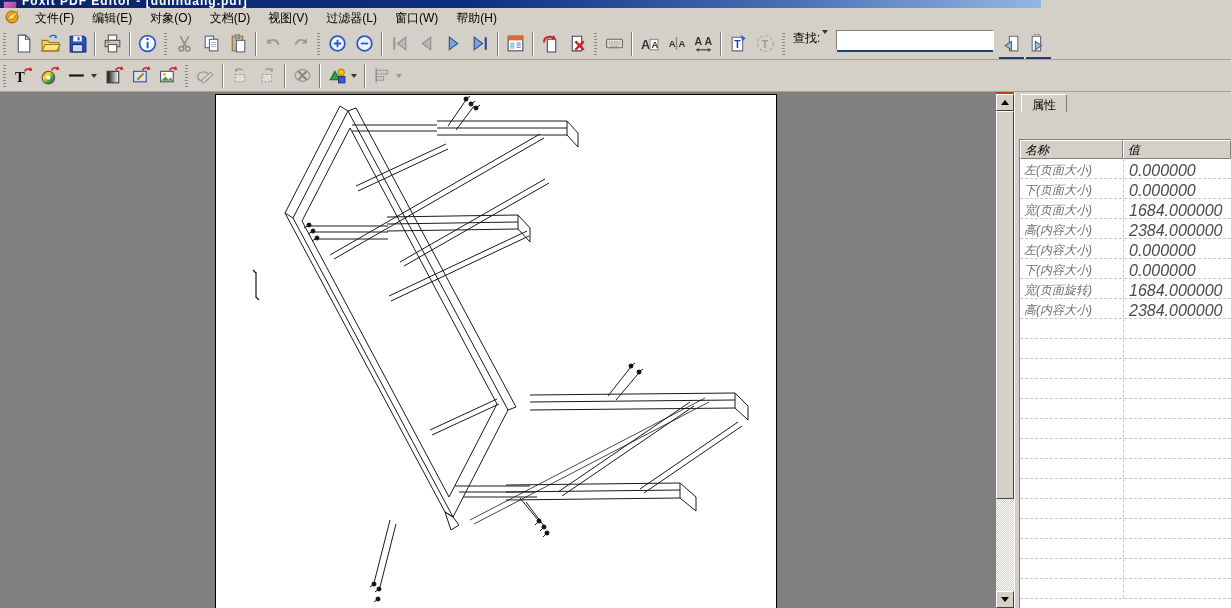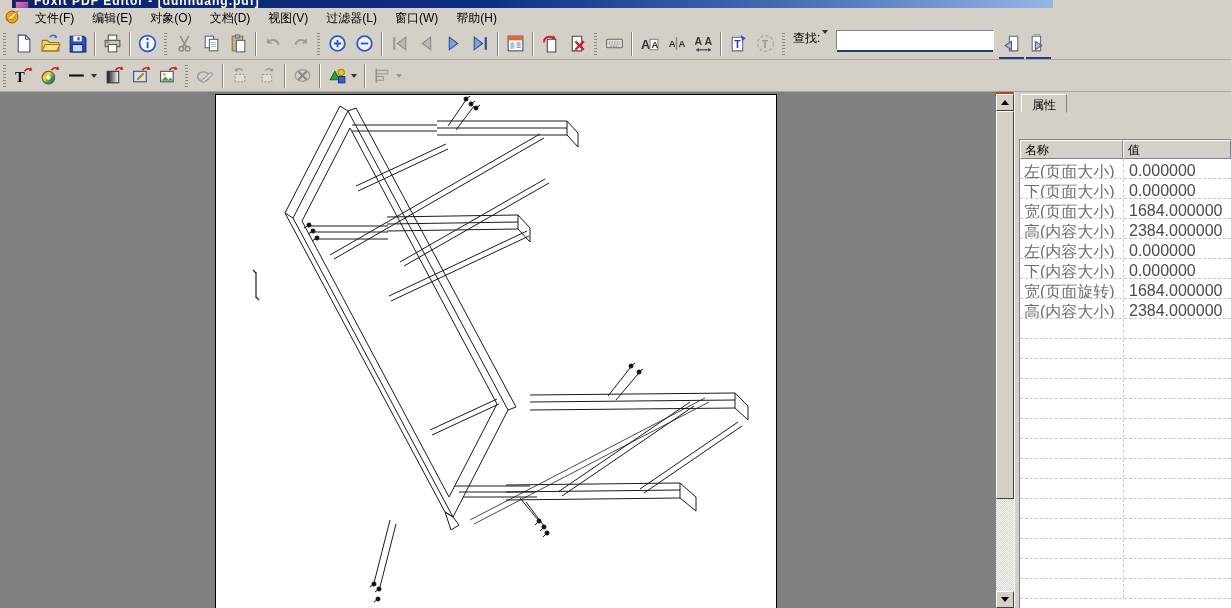--- a/index.html
+++ b/index.html
@@ -1,20 +1,20 @@
 <!DOCTYPE html>
 <html><head>
 <meta charset="utf-8">
 <style>
   html,body{margin:0;padding:0;}
   body{width:1231px;height:608px;overflow:hidden;background:#d4d0c8;
        font-family:"Liberation Sans","DejaVu Sans",sans-serif;font-size:12px;color:#000;
        position:relative;-webkit-font-smoothing:none;}
   
-  .titlebar{position:absolute;left:12px;top:0;width:1041px;height:8px;overflow:hidden;
+  .titlebar{position:absolute;left:0;top:0;width:1041px;height:8px;overflow:hidden;
     background:linear-gradient(to right,#0a246a 0%,#0d2f80 45%,#476db4 75%,#93b7e4 100%);}
   .titlebar .ticon{position:absolute;left:3px;top:1px;width:12px;height:10px;
     background:linear-gradient(135deg,#e070c0,#8040a0);border:1px solid #502060;}
   .titlebar .ttext{position:absolute;left:22px;top:-6px;color:#fff;font-weight:bold;font-size:12px;letter-spacing:1px;}
   
   .menubar{position:absolute;left:0;top:8px;width:1231px;height:20px;background:#d4d0c8;
     display:flex;align-items:flex-start;border-bottom:1px solid #c0bcb4;}
   .menubar .appicon{width:16px;height:16px;margin:0 6px 0 4px;}
   .menuitem{padding:2px 9px;cursor:default;}
   
@@ -56,28 +56,28 @@
   .sthumb{position:absolute;left:0;top:17px;width:18px;height:388px;background:#d4d0c8;
     border:1px solid;border-color:#fff #404040 #404040 #fff;box-sizing:border-box;}
   .pdiv{position:absolute;left:1014px;top:0;width:5px;height:516px;background:#d4d0c8;border-left:1px solid #fff;}
   
   .panel{position:absolute;left:1019px;top:0;width:212px;height:516px;background:#d4d0c8;}
   .tabrow{position:relative;height:21px;}
   .tab{position:absolute;left:2px;top:2px;height:19px;padding:2px 10px 0 10px;background:#d4d0c8;
     border:1px solid;border-color:#fff #808080 transparent #fff;box-sizing:border-box;}
   .tabrow.second{border-bottom:1px solid #808080;height:22px;}
   .ptable{position:absolute;left:0;top:47px;width:212px;height:469px;background:#fff;
-    border-left:1px solid #808080;border-top:1px solid #808080;box-sizing:border-box;overflow:hidden;}
+    border-left:1px solid #808080;border-top:1px solid #808080;box-sizing:border-box;overflow:hidden;font-style:italic;}
   .phead{display:flex;height:19px;background:#d4d0c8;}
   .phead .hc{border:1px solid;border-color:#fff #808080 #808080 #fff;box-sizing:border-box;
     padding:1px 4px;background:#d4d0c8;}
   .phead .hc.n{width:103px;} .phead .hc.v{flex:1;}
   .prow{display:flex;height:20px;border-bottom:1px dashed #c6c6c6;box-sizing:border-box;}
   .prow .pname{width:103px;padding:3px 0 0 4px;color:#6e6e6e;box-sizing:border-box;
-    overflow:hidden;white-space:nowrap;font-size:16px;}
+    overflow:hidden;white-space:nowrap;font-size:12px;}
   .prow .pval{flex:1;border-left:1px dashed #c6c6c6;padding:3px 0 0 5px;color:#4a4a4a;
     overflow:hidden;white-space:nowrap;font-size:16px;}
 </style>
 </head>
 <body>
 
 <div class="titlebar">
   <div class="ticon"></div>
   <span class="ttext">Foxit PDF Editor - [dunhuang.pdf]</span>
 </div>

